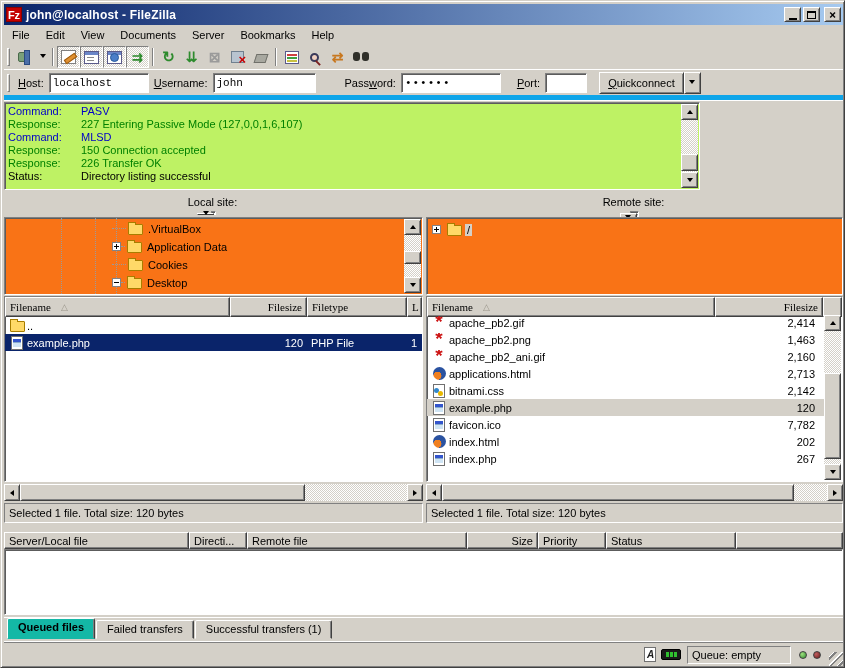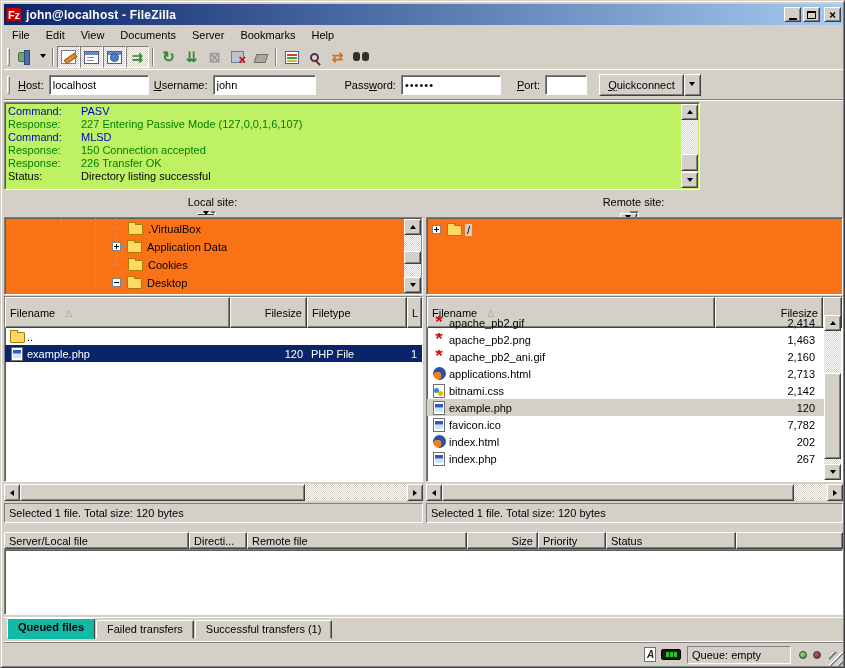--- a/index.html
+++ b/index.html
@@ -58,24 +58,24 @@
   .ic-mag { width:9px; height:9px; border:2px solid #3a3a5a; border-radius:50%; position:relative; background:#f0d0c0;}
   .ic-mag::after { content:""; position:absolute; right:-4px; bottom:-4px; width:6px; height:2px; background:#7a2020; transform:rotate(45deg);}
   .ic-binoc { width:16px; height:10px; position:relative;}
   .ic-binoc::before, .ic-binoc::after { content:""; position:absolute; top:0; width:7px; height:9px; background:#30302a; border-radius:3px;}
   .ic-binoc::before { left:0;} .ic-binoc::after { right:0;}
   .ic-server { width:13px; height:12px; background:#b8c4d0; border:1px solid #70808f; position:relative;}
   .ic-server::after { content:"\00d7"; position:absolute; right:-3px; bottom:-5px; color:#cc0000; font-weight:bold; font-size:13px;}
   .ic-slate { width:12px; height:9px; background:#a8a8a0; border:1px solid #70706a; transform:skewX(-18deg); margin-top:3px;}
 
   
-  .qcbar { position:absolute; left:3px; top:70px; width:839px; height:29px; display:flex; align-items:center; border-bottom:1px solid #0ea5e9; box-shadow:0 1px 0 #fff;}
+  .qcbar { position:absolute; left:3px; top:70px; width:839px; height:29px; display:flex; align-items:center; border-bottom:5px solid #0ea5e9; box-shadow:0 1px 0 #fff;}
   .qc-label { margin:0 5px; }
   .qc-label u { text-decoration:underline; }
-  input.field { height:20px; font-family:Liberation Sans, sans-serif; font-size:11px; padding:1px 3px;
+  input.field { height:20px; font-family:Liberation Mono, monospace; font-size:11px; padding:1px 3px;
     border:1px solid; border-color:#808080 #fff #fff #808080; box-shadow:inset 1px 1px 0 #5c5c5c; background:#fff; outline:none;}
   .btn { height:22px; padding:0 8px; display:flex; align-items:center; font-size:11px; }
   .combo-arrow-btn { width:17px; height:22px; display:flex; align-items:center; justify-content:center; }
 
   
   .log { position:absolute; left:3px; top:101px; width:696px; height:88px; background:#bef264;
     border:1px solid; border-color:#808080 #fff #fff #808080; box-shadow:inset 1px 1px 0 #5c5c5c; }
   .log-line { display:flex; height:13px; line-height:13px; }
   .log-label { width:76px; padding-left:3px; flex:none;}
   .vsb { position:absolute; top:1px; right:1px; bottom:1px; width:17px;
@@ -107,21 +107,21 @@
   .exp { width:9px; height:9px; background:#fff; border:1px solid #848284; position:relative; flex:none;}
   .exp::before { content:""; position:absolute; left:1px; top:3px; width:5px; height:1px; background:#000;}
   .exp.plus::after { content:""; position:absolute; left:3px; top:1px; width:1px; height:5px; background:#000;}
   .hconn { width:8px; border-top:1px dotted #9a9a9a; flex:none;}
   .folder { width:15px; height:11px; background:#ffd968; border:1px solid #a87d00; border-radius:1px; position:relative; flex:none; margin:2px 3px 0 2px;}
   .folder::before { content:""; position:absolute; top:-3px; left:-1px; width:6px; height:2px; background:#ffd968; border:1px solid #a87d00; border-bottom:none;}
   .tlabel { padding:0 2px; white-space:nowrap; }
 
   .list { position:absolute; left:0; right:0; top:103px; height:186px; background:#fff;
     border:1px solid; border-color:#808080 #fff #fff #808080; box-shadow:inset 1px 1px 0 #5c5c5c; overflow:hidden;}
-  .lheader { display:flex; height:31px; }
+  .lheader { display:flex; height:20px;font-family:Liberation Serif, serif; }
   .hcell { background:#d4d0c8; border:1px solid; border-color:#fff #404040 #404040 #fff;
     box-shadow:inset -1px -1px 0 #808080; padding:1px 4px; display:flex; align-items:center; white-space:nowrap; overflow:hidden;}
   .sortmark { color:#9a958a; font-size:9px; margin-left:10px; }
   .lrow { display:flex; height:17px; align-items:center; }
   .lrow .cell { padding:0 4px; white-space:nowrap; overflow:hidden; display:flex; align-items:center; height:17px;}
   .num { justify-content:flex-end; }
   .sel-active { background:#0a246a; color:#fff; }
   .sel-inactive { background:#d4d0c8; }
   .fic { width:16px; flex:none; display:flex; justify-content:center; margin-right:2px;}
   .icon-image { color:#cc1111; font-weight:bold; font-size:19px; line-height:12px; height:13px; overflow:hidden;}

